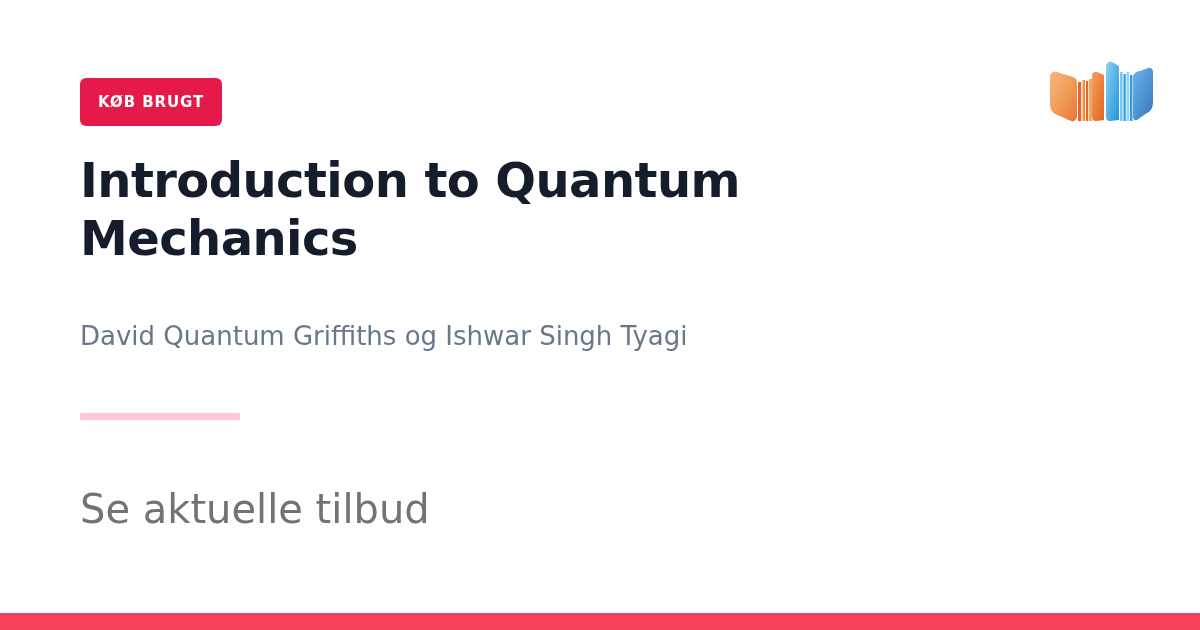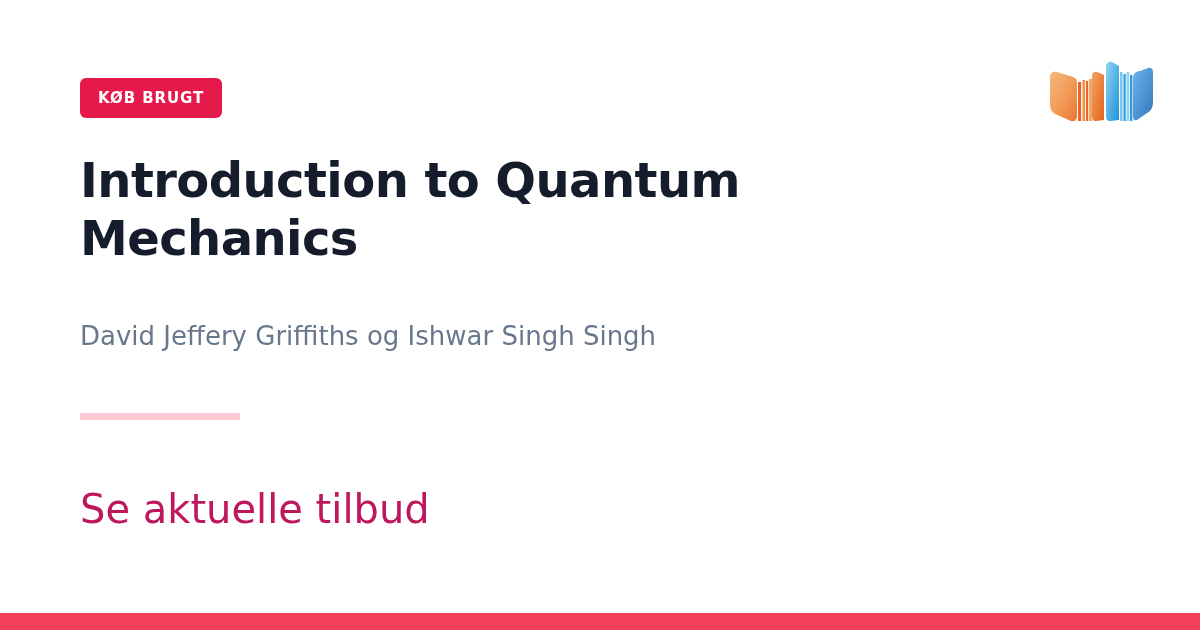--- a/index.html
+++ b/index.html
@@ -19,21 +19,21 @@
     height: 630px;
     background: #ffffff;
     box-sizing: border-box;
   }
 
   
   .badge {
     position: absolute;
     left: 80px;
     top: 78px;
-    height: 40px;
+    height: 48px;
     padding: 0 18px;
     display: flex;
     align-items: center;
     justify-content: center;
     background: #e51a4b;
     border-radius: 6px;
     color: #ffffff;
     font-family: "DejaVu Sans", sans-serif;
     font-size: 15px;
     font-weight: bold;
@@ -95,21 +95,21 @@
   
   .cta {
     position: absolute;
     left: 80px;
     top: 485px;
     margin: 0;
     font-family: "DejaVu Sans", sans-serif;
     font-size: 40px;
     line-height: 1.2;
     font-weight: normal;
-    color: #be185d;
+    color: #737373;
   }
 
   
   .bottom-bar {
     position: absolute;
     left: 0;
     bottom: 0;
     width: 1200px;
     height: 17px;
     background: #f4415b;
@@ -187,21 +187,21 @@
         <rect x="83.5" y="24" width="2.2" height="47" fill="#2f9bd9"></rect>
         <rect x="86.5" y="22" width="2.8" height="49" fill="#8fd3f5"></rect>
         <rect x="90" y="25" width="2.4" height="46" fill="#2f9bd9"></rect>
         <path d="M93 28 C93 24 96 21 100 21 L108 18 C111 17 113 19 113 22 L113 52 C113 57 111 61 107 63 L97 70 C94 71 93 69 93 66 Z" fill="url(#gBlueDark)"></path>
       </g>
     </svg>
   </div>
 
   <h1 class="title">Introduction to Quantum Mechanics</h1>
 
-  <p class="authors">David Jeffery Griffiths og Ishwar Singh Singh</p>
+  <p class="authors">David Quantum Griffiths og Ishwar Singh Tyagi</p>
 
   <div class="divider"></div>
 
   <p class="cta">Se aktuelle tilbud</p>
 
   <div class="bottom-bar"></div>
 
 </div>
 
 </body></html>

